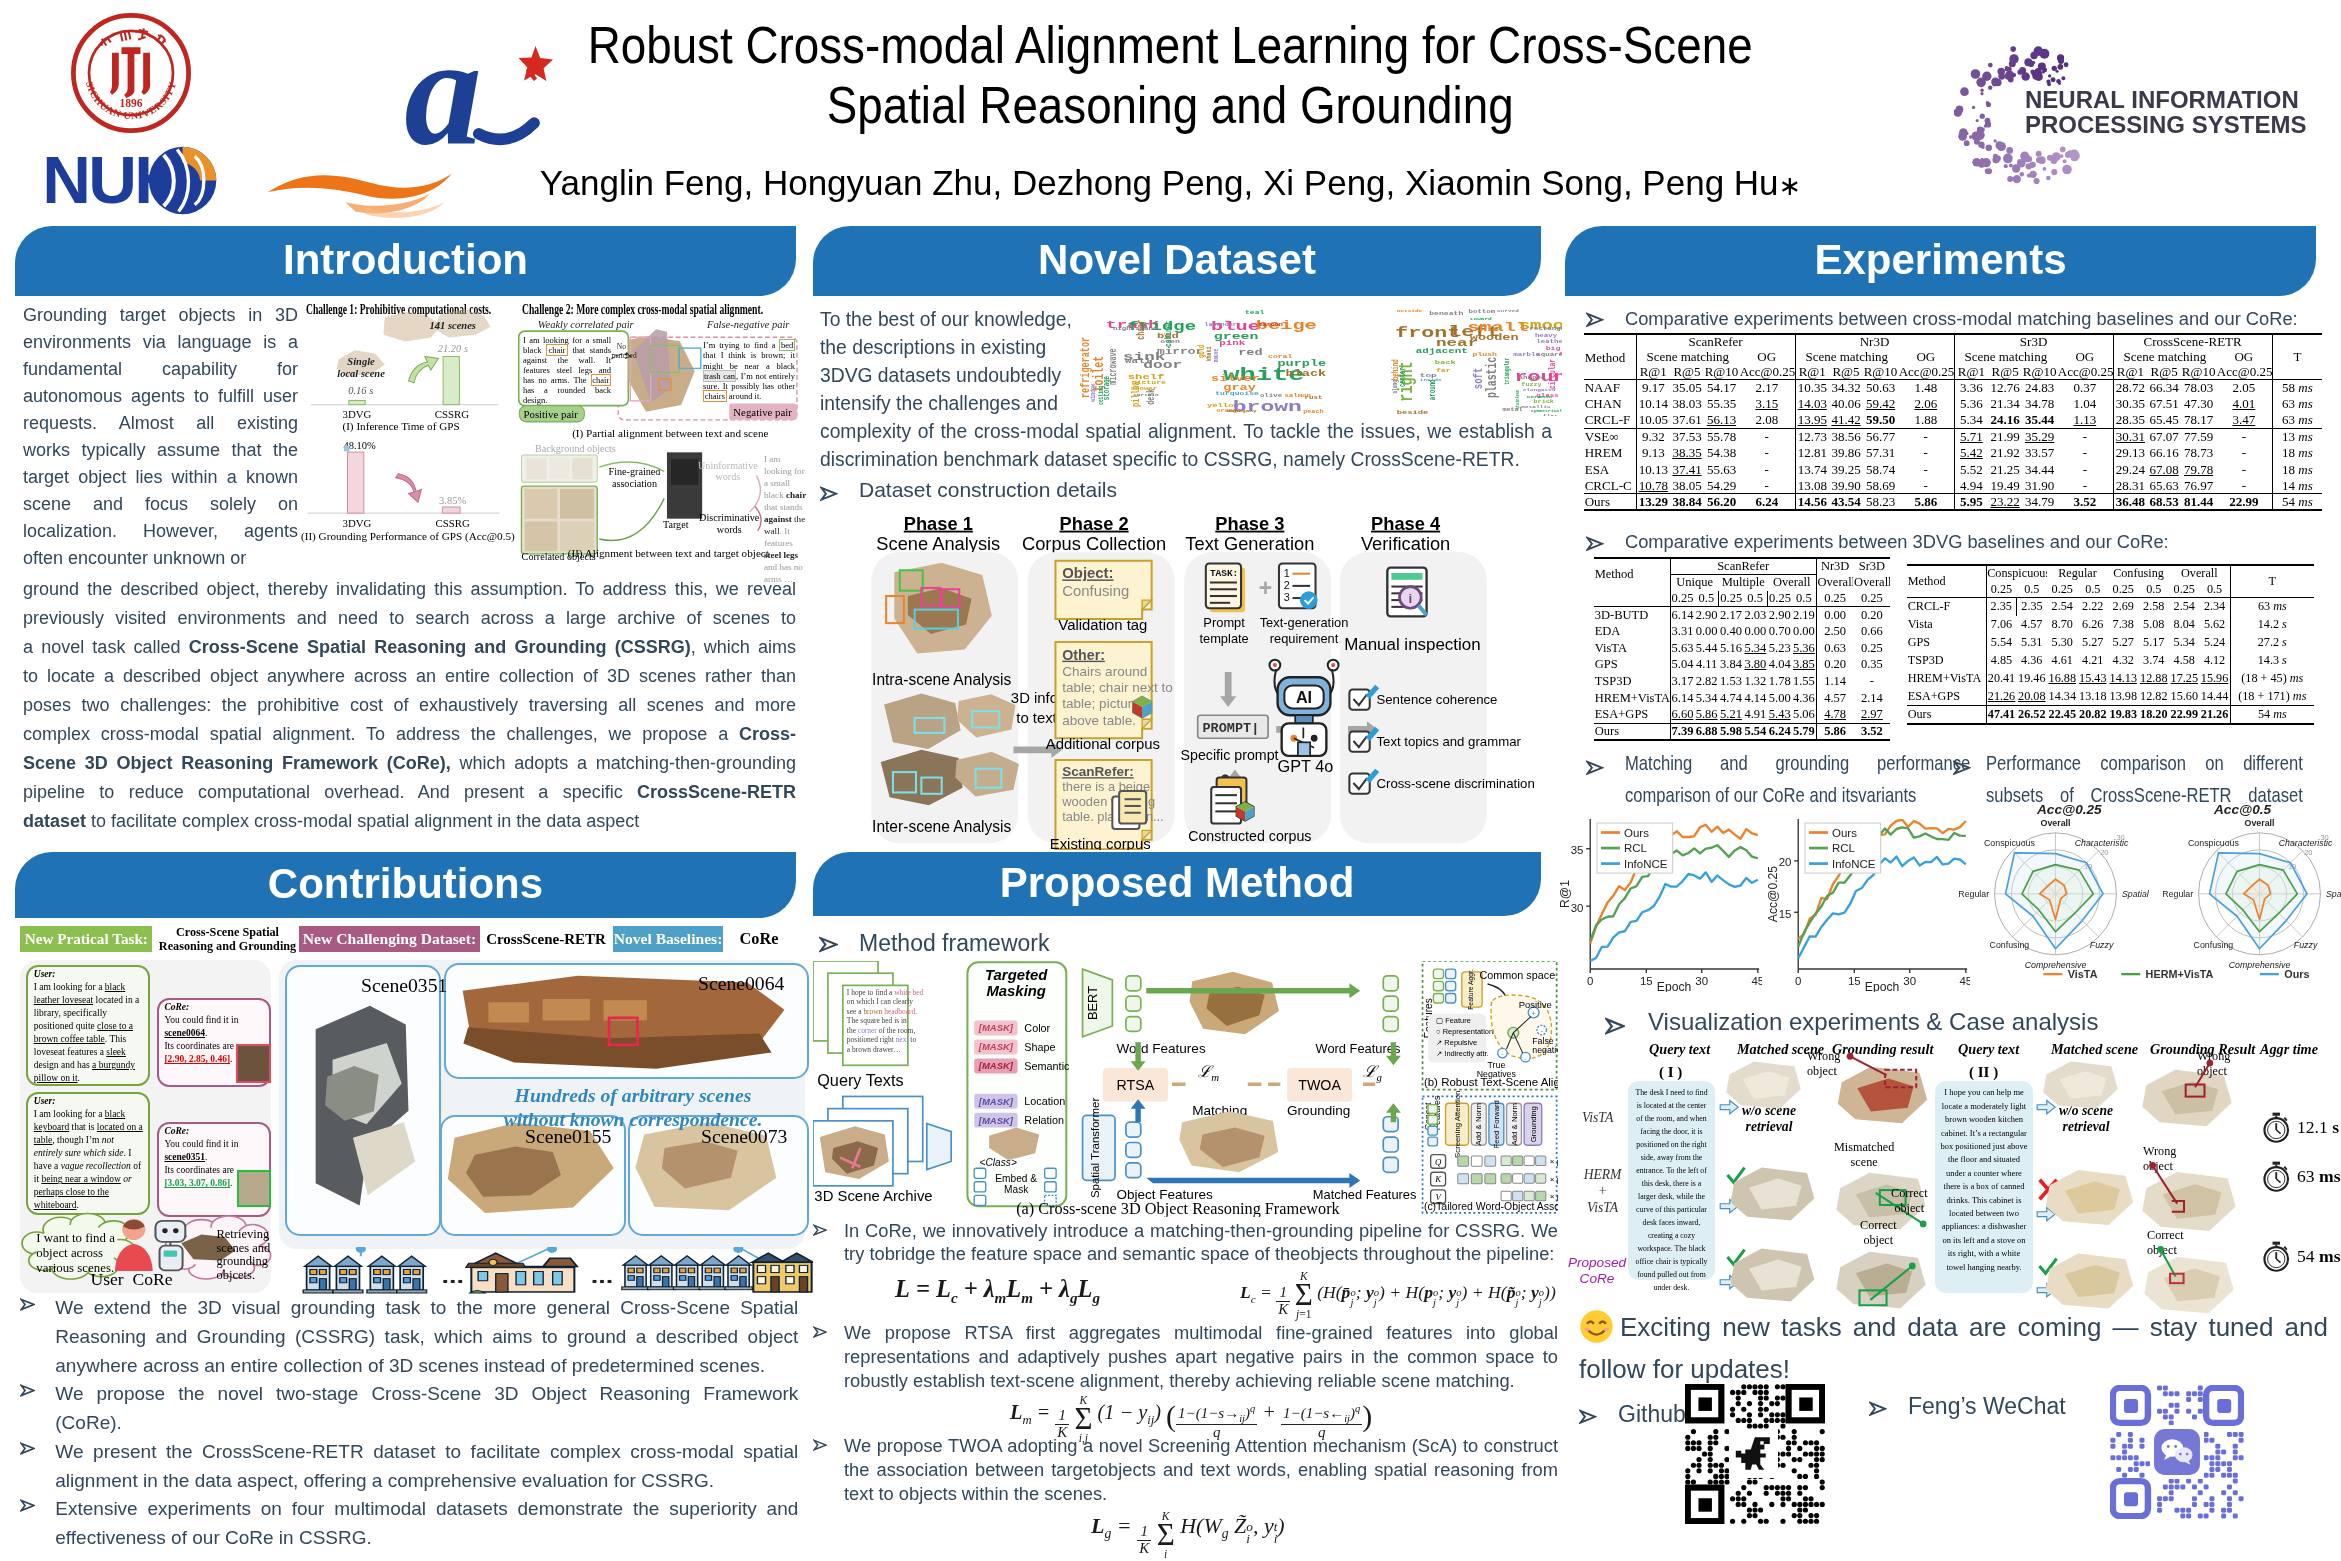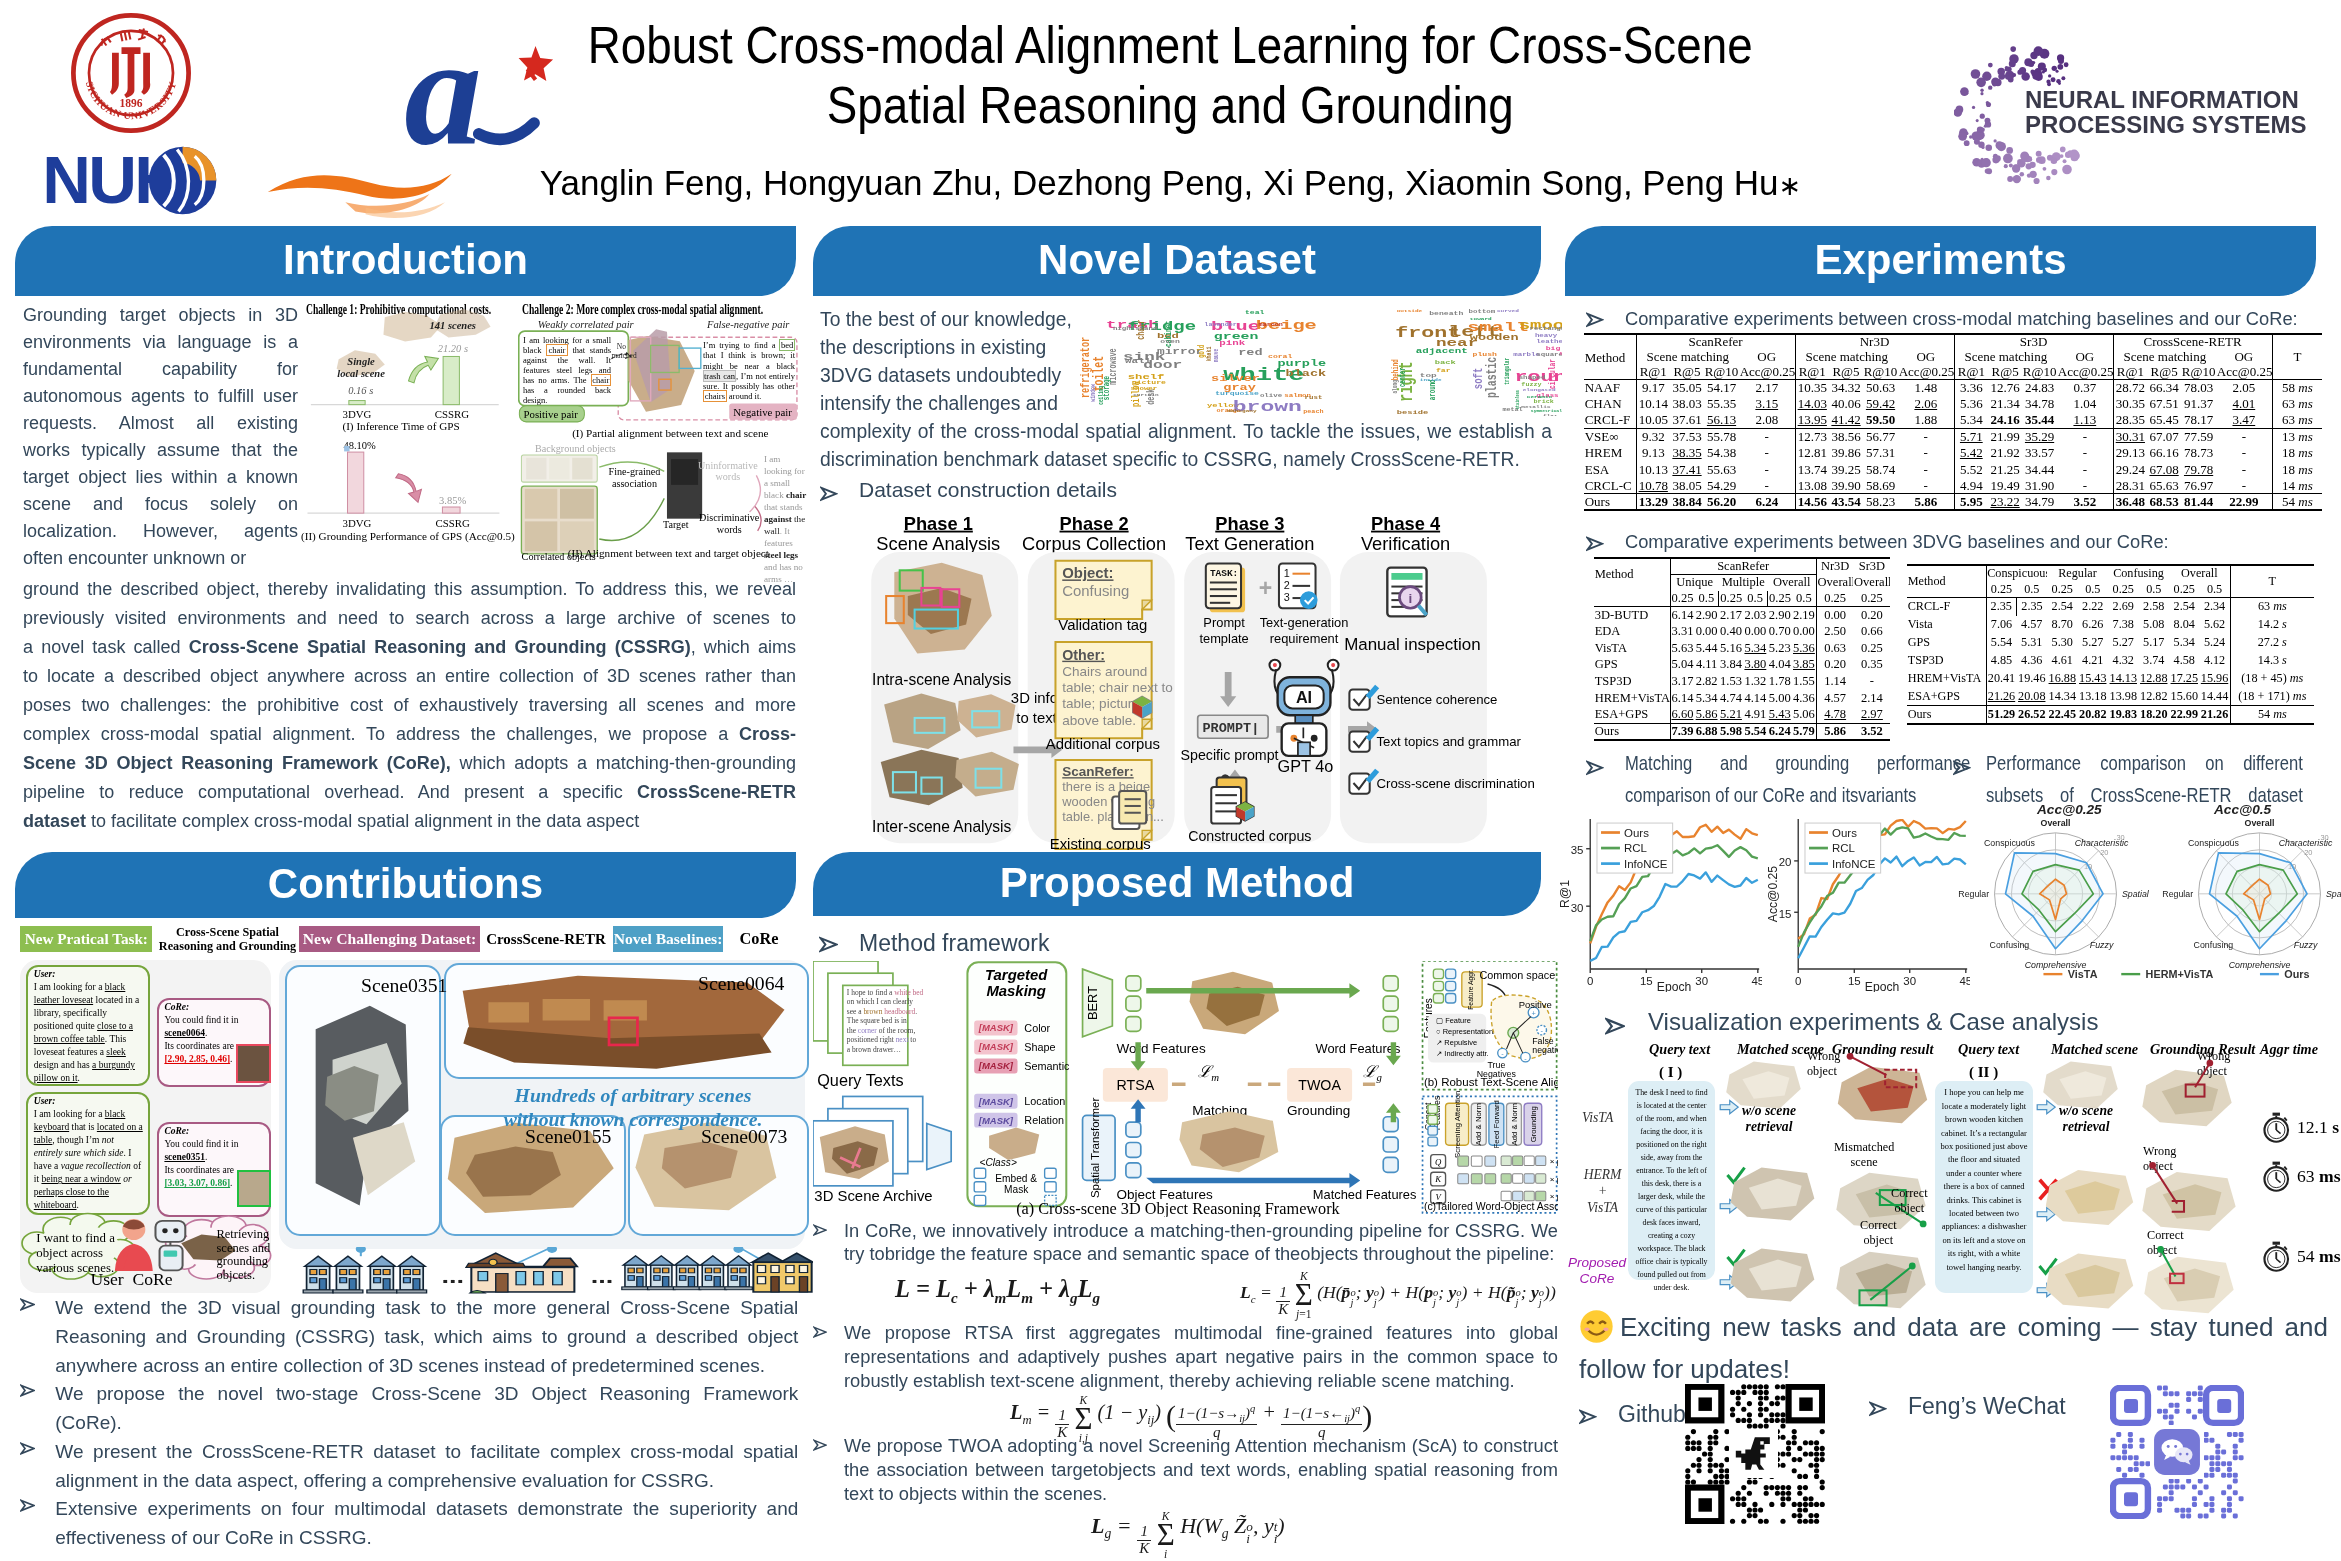--- a/index.html
+++ b/index.html
@@ -1064,21 +1064,21 @@
         <td class="vl"><span class="u">14.03</span></td>
         <td>40.06</td>
         <td><span class="u">59.42</span></td>
         <td><span class="u">2.06</span></td>
         <td class="vl">5.36</td>
         <td>21.34</td>
         <td>34.78</td>
         <td>1.04</td>
         <td class="vl">30.35</td>
         <td>67.51</td>
-        <td>91.37</td>
+        <td>47.30</td>
         <td><span class="u">4.01</span></td>
         <td class="vl">63 <i>ms</i></td>
       </tr>
       <tr style="height:16.4px;">
         <td style="text-align:left;">CRCL-F</td>
         <td class="vl">10.05</td>
         <td>37.61</td>
         <td><span class="u">56.13</span></td>
         <td>2.08</td>
         <td class="vl"><span class="u">13.95</span></td>
@@ -1427,21 +1427,21 @@
         <td>14.34</td>
         <td>13.18</td>
         <td>13.98</td>
         <td>12.82</td>
         <td>15.60</td>
         <td>14.44</td>
         <td class="vl">(18 + 171) <i>ms</i></td>
       </tr>
       <tr style="height:18px;border-top:1px solid #000;">
         <td style="text-align:left;">Ours</td>
-        <td class="vl"><b>51.29</b></td>
+        <td class="vl"><b>47.41</b></td>
         <td><b>26.52</b></td>
         <td><b>22.45</b></td>
         <td><b>20.82</b></td>
         <td><b>19.83</b></td>
         <td><b>18.20</b></td>
         <td><b>22.99</b></td>
         <td><b>21.26</b></td>
         <td class="vl">54 <i>ms</i></td>
       </tr>
     </tbody>

